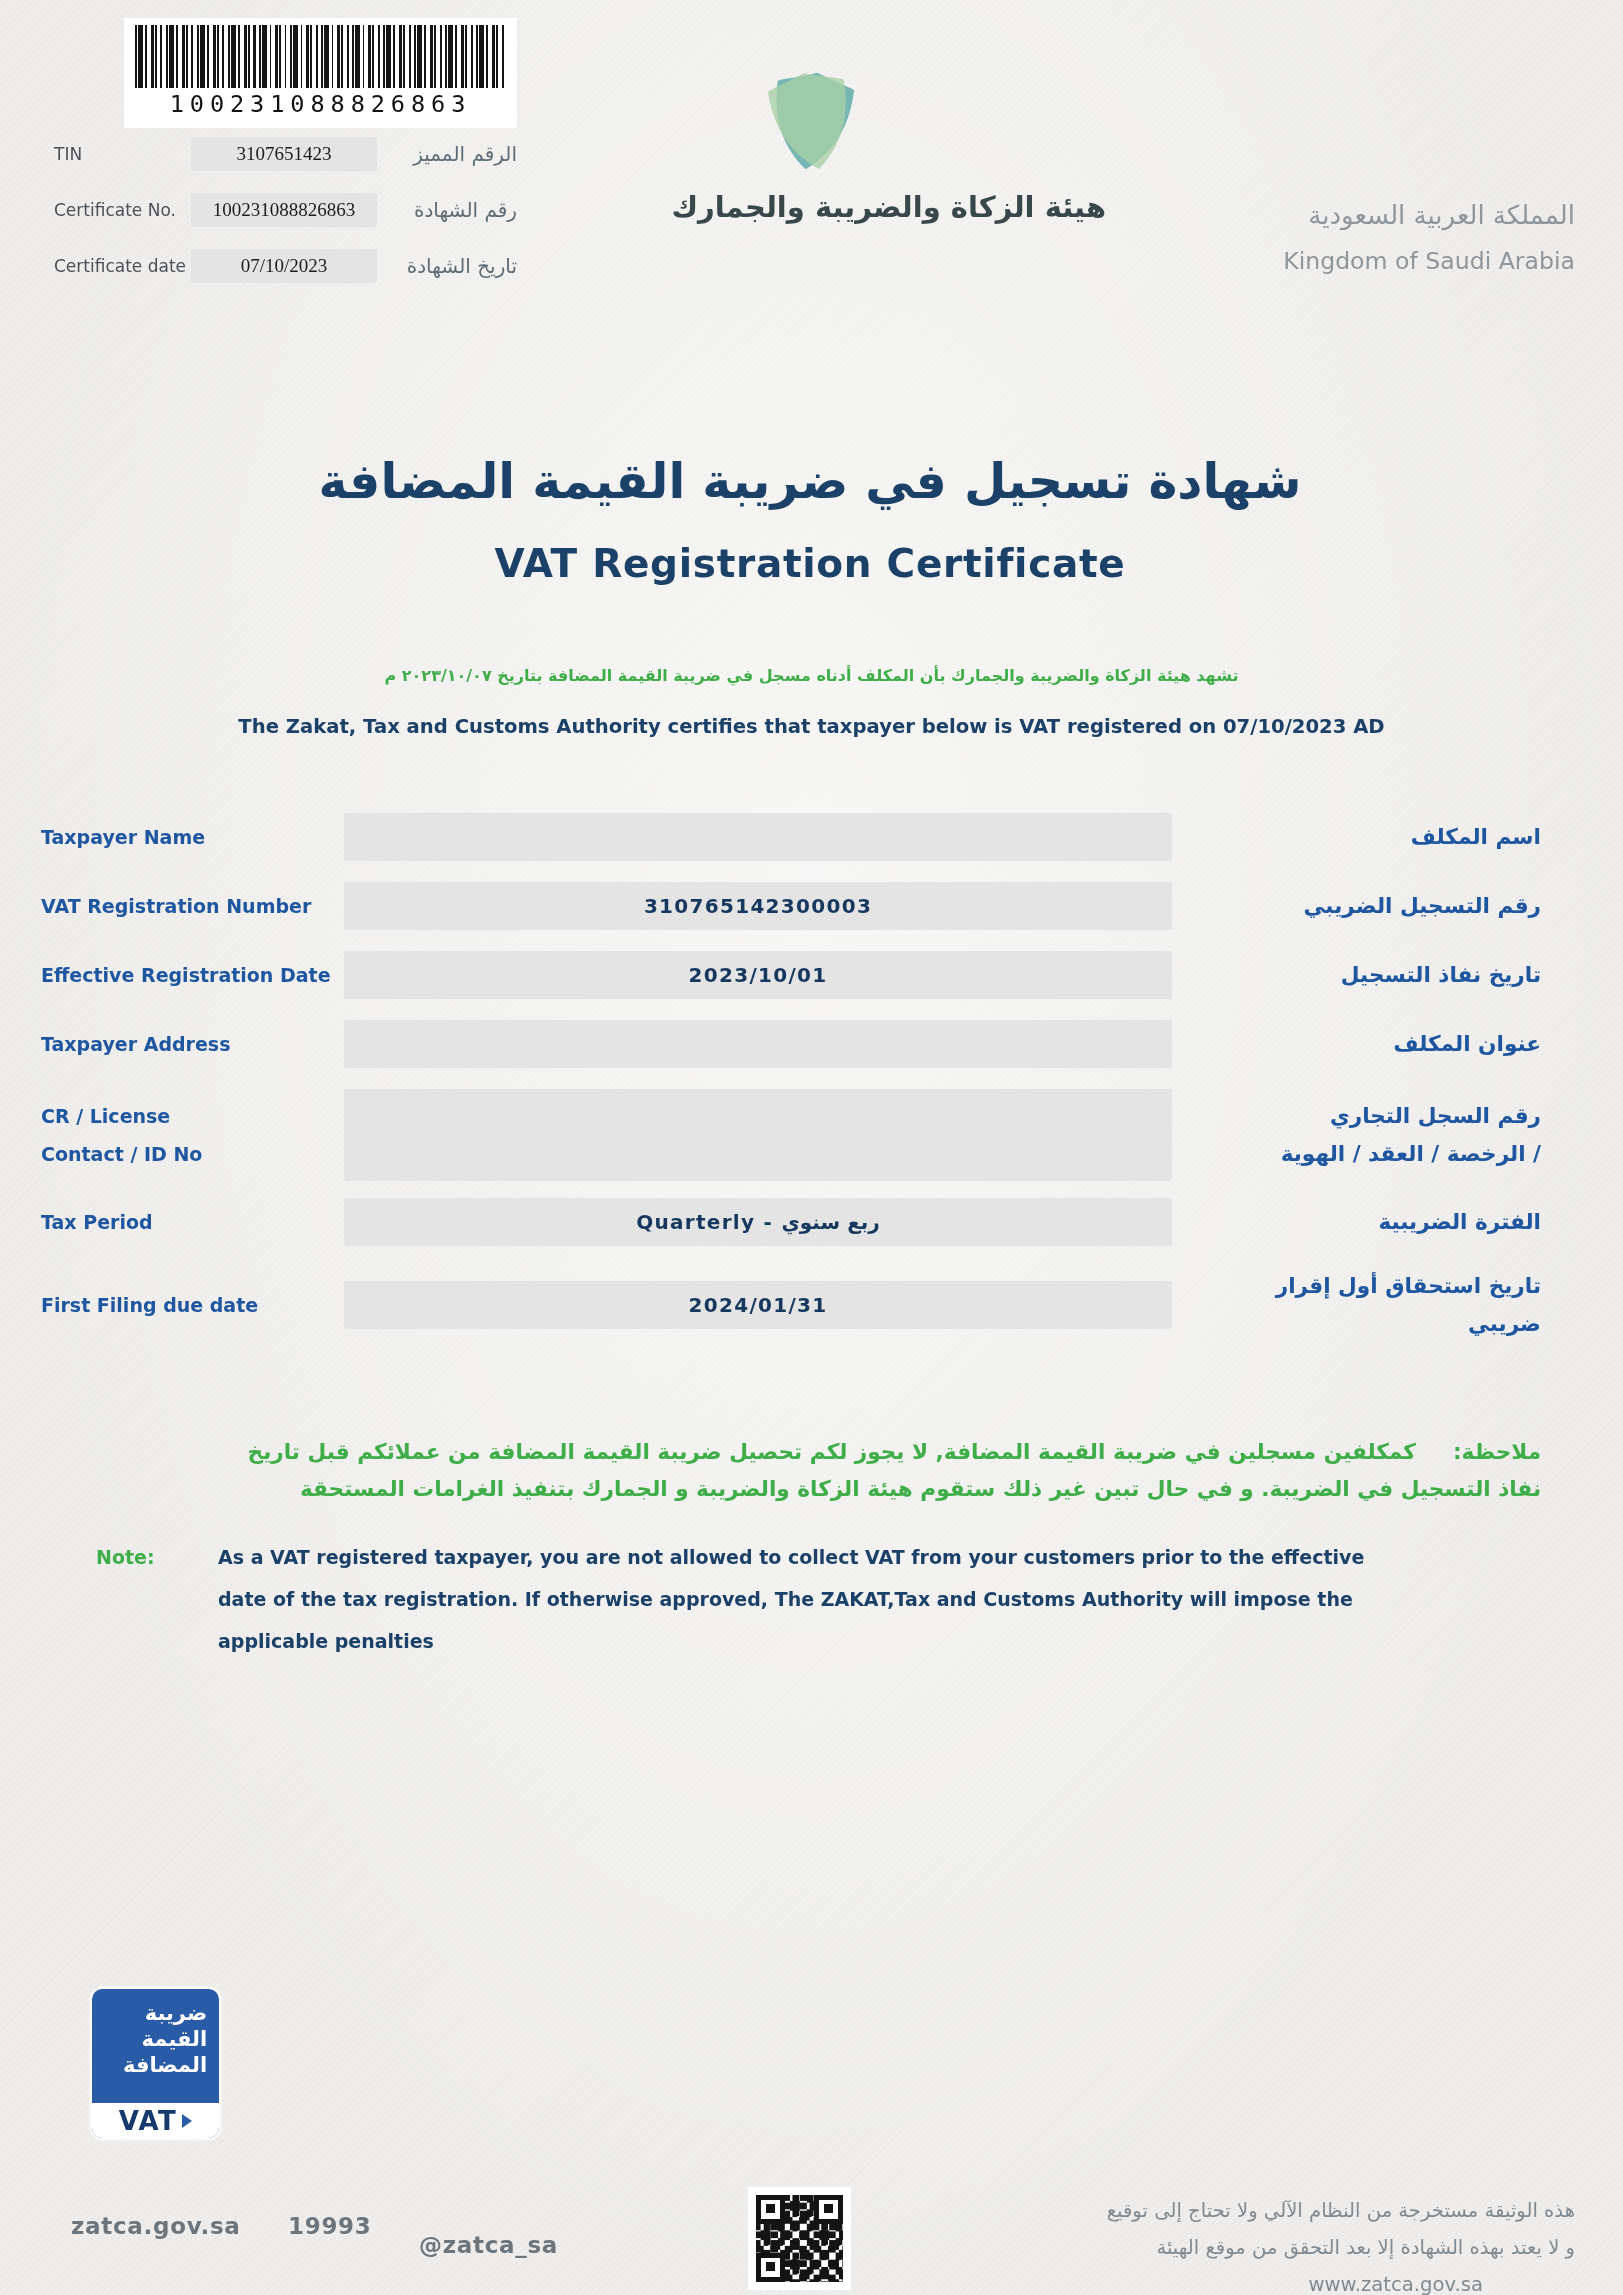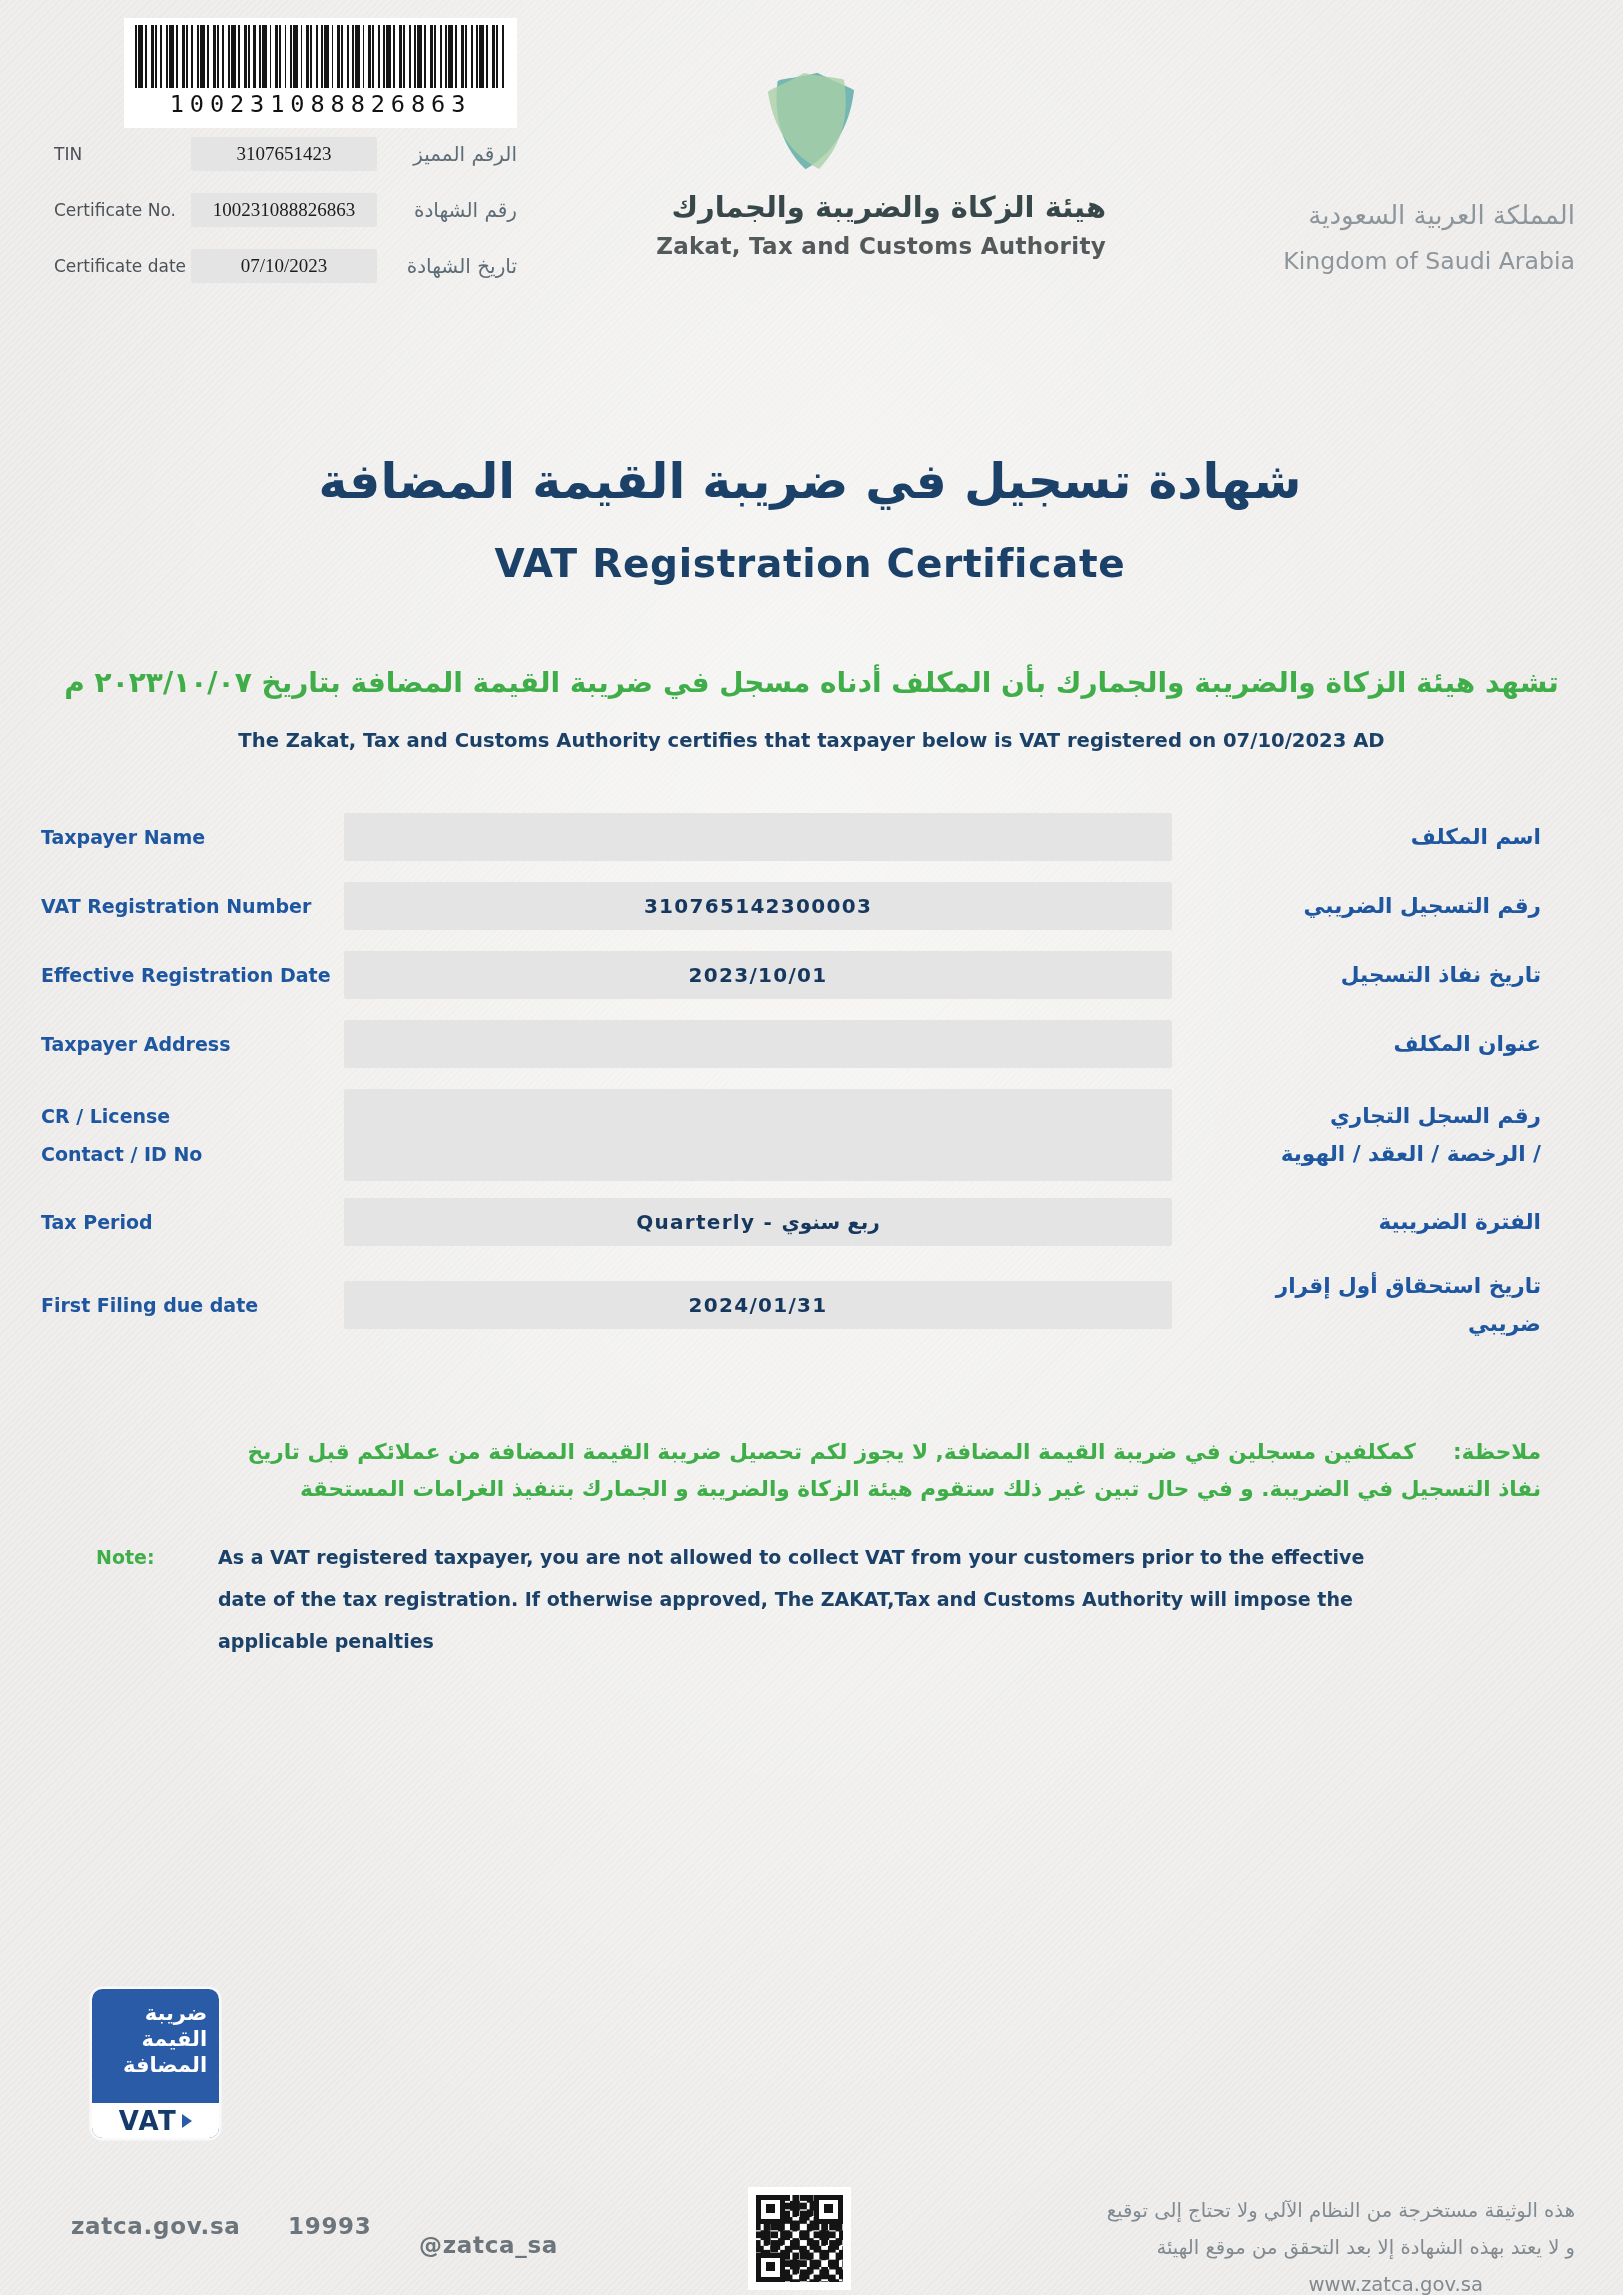--- a/index.html
+++ b/index.html
@@ -46,21 +46,21 @@
   .kingdom{position:absolute; right:48px; top:200px; text-align:right;}
   .kingdom .k-ar{font-size:26px; color:var(--soft,#8e959b);}
   .kingdom .k-en{margin-top:17px; font-size:23.6px; color:var(--soft,#8e959b);}
 
   
   .main-title{position:absolute; left:0; right:3px; top:453px; text-align:center;}
   .title-ar{font-size:49px; font-weight:bold; color:var(--navy,#1b4168);}
   .title-en{margin-top:31px; font-size:39px; font-weight:bold; color:var(--navy,#1b4168); letter-spacing:0.7px;}
 
   .cert-line{position:absolute; left:0; right:0; top:666px; text-align:center;}
-  .cert-ar{font-size:28px; font-weight:bold; color:var(--green,#3fae49);}
+  .cert-ar{font-size:16px; font-weight:bold; color:var(--green,#3fae49);}
   .cert-en{margin-top:30px; font-size:19.6px; font-weight:bold; color:var(--navy,#1b4168);}
 
   
   .reg-table{position:absolute; left:0; right:0; top:813px; padding:0 82px 0 41px;}
   .trow{display:flex; align-items:center; margin-bottom:21px;}
   .trow.tall{margin-bottom:17px;}
   .cell-en{width:303px; font-size:19px; font-weight:bold; color:var(--label_blue,#1e56a0); line-height:38px;}
   .cell-box{width:828px; height:48px; background:var(--gray_box,#e4e4e4); border-radius:2px;
     display:flex; align-items:center; justify-content:center;
     font-size:20px; font-weight:bold; color:var(--value_navy,#16375e); letter-spacing:1.3px;}
@@ -131,21 +131,20 @@
       <div class="l-ar">تاريخ الشهادة</div>
     </div>
   </div>
 
   <div class="authority">
     <svg class="emblem" viewBox="0 0 120 124" width="110" height="114">
       <path d="M60 8 C80 16 94 18 102 22 C102 54 94 88 60 114 C26 88 18 54 18 22 C26 18 40 16 60 8 Z" fill="#47a09b" opacity="0.72" transform="rotate(7 60 61)"></path>
       <path d="M60 8 C80 16 94 18 102 22 C102 54 94 88 60 114 C26 88 18 54 18 22 C26 18 40 16 60 8 Z" fill="#a8cfa6" opacity="0.78" transform="rotate(-9 60 61)"></path>
     </svg>
     <div class="auth-ar" dir="rtl">هيئة الزكاة والضريبة والجمارك</div>
-    <div class="auth-en">Zakat, Tax and Customs Authority</div>
   </div>
 
   <div class="kingdom">
     <div class="k-ar" dir="rtl">المملكة العربية السعودية</div>
     <div class="k-en">Kingdom of Saudi Arabia</div>
   </div>
 
   <div class="main-title">
     <div class="title-ar" dir="rtl">شهادة تسجيل في ضريبة القيمة المضافة</div>
     <div class="title-en">VAT Registration Certificate</div>

